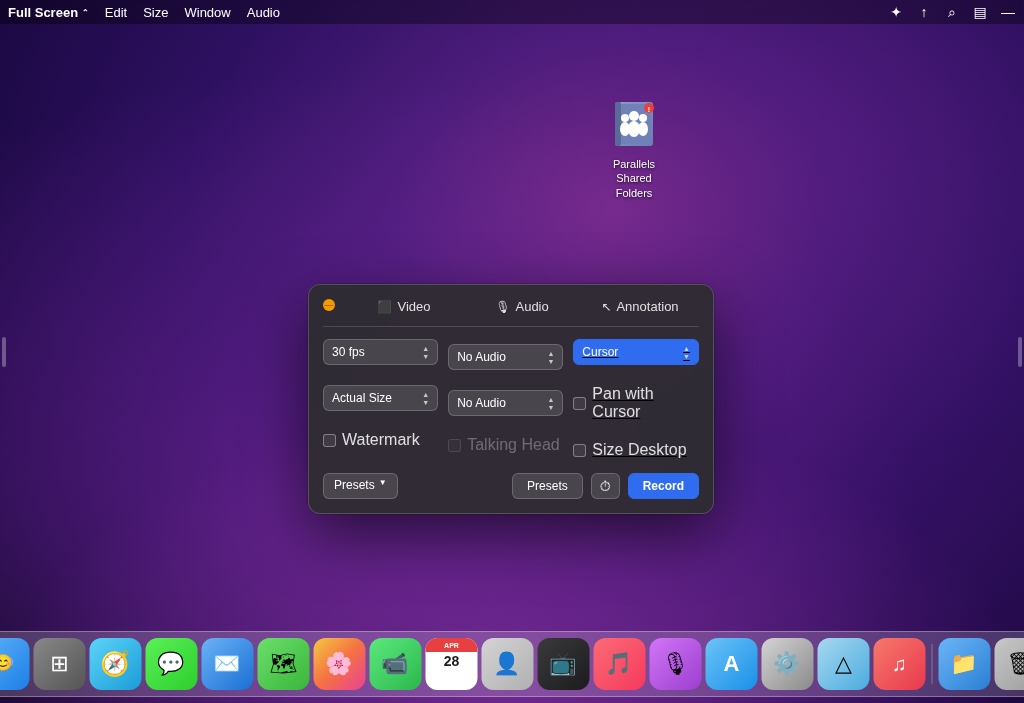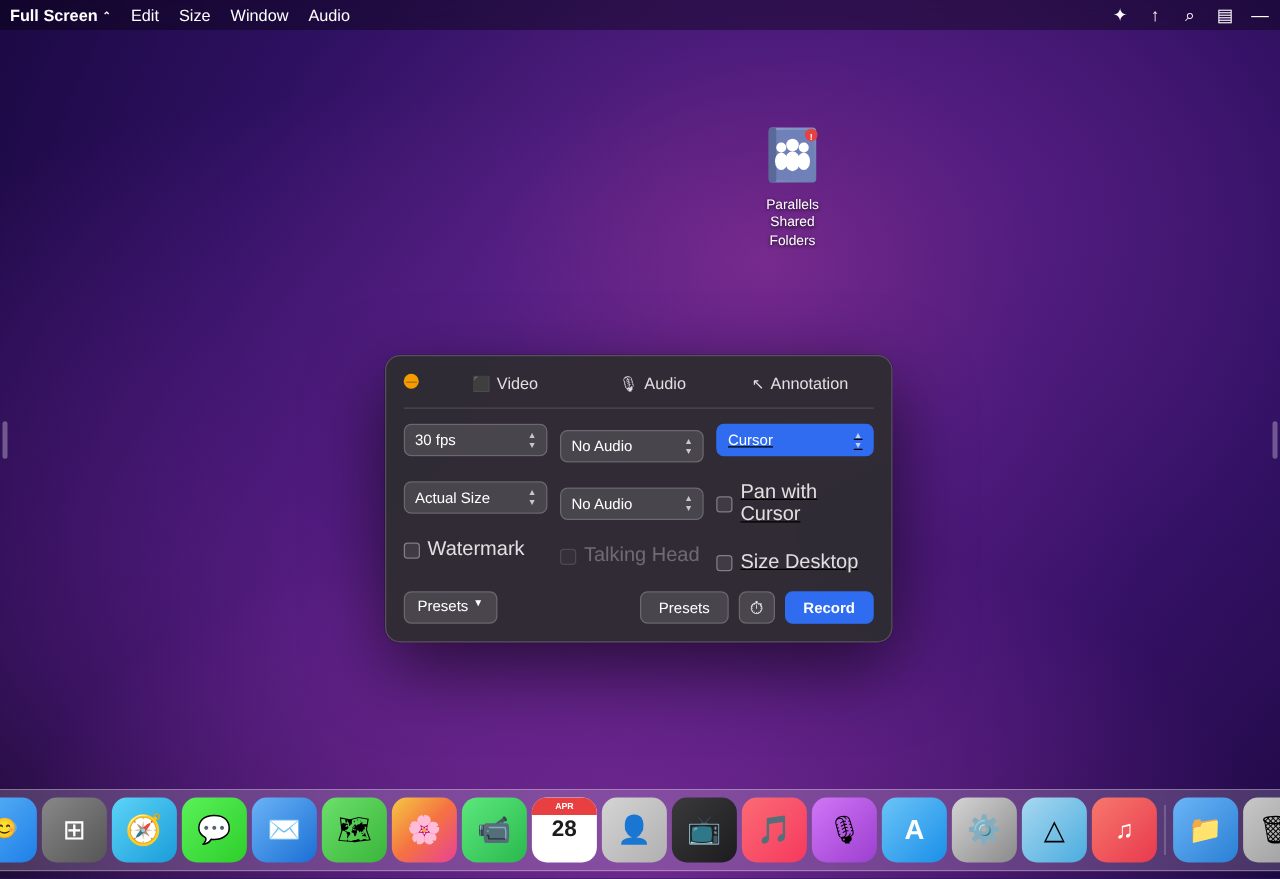--- a/index.html
+++ b/index.html
@@ -628,21 +628,21 @@
 
       <div class="dock-item dock-facetime" title="FaceTime">
         <span style="font-size:22px;">📹</span>
       </div>
 
       <div class="dock-item dock-calendar" title="Calendar" style="background:white;">
         <div style="display:flex;flex-direction:column;align-items:center;width:100%;height:100%;border-radius:12px;overflow:hidden;">
           <div style="background:#e84040;width:100%;height:14px;display:flex;align-items:center;justify-content:center;">
             <span style="font-size:7px;color:white;font-weight:bold;">APR</span>
           </div>
-          <span style="font-size:18px;font-weight:bold;color:#1c1c1e;line-height:1.3;">28</span>
+          <span style="font-size:14px;font-weight:bold;color:#1c1c1e;line-height:1.3;">28</span>
         </div>
       </div>
 
       <div class="dock-item dock-contacts" title="Contacts">
         <span style="font-size:22px;">👤</span>
       </div>
 
       <div class="dock-item dock-appletv" title="Apple TV">
         <span style="font-size:22px; color:white;">📺</span>
       </div>

